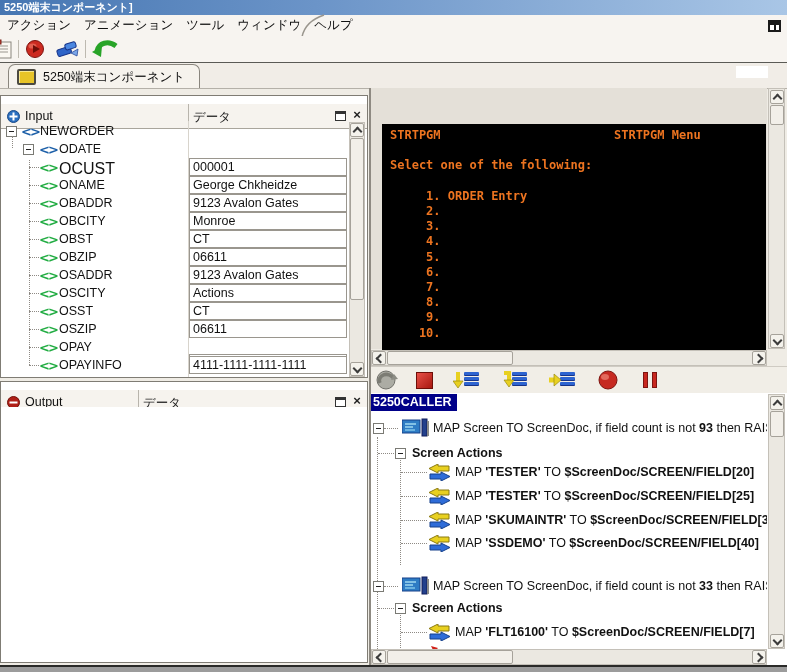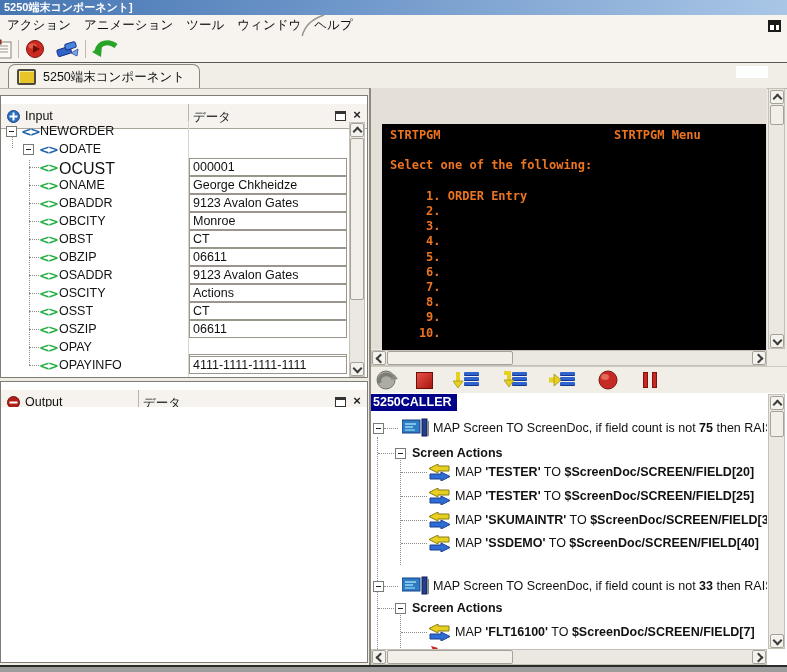--- a/index.html
+++ b/index.html
@@ -367,21 +367,21 @@
         <div class="expbox" style="left: 2px; top: 5px;"></div>
         <div class="dots-h" style="left: 13px; top: 10px; width: 14px;"></div>
         <svg width="27" height="19" style="position: absolute; left: 31px; top: 0px;">
           <rect x="0" y="2" width="18" height="13" fill="#2E7CC4" stroke="#16408A"></rect>
           <line x1="3" y1="6" x2="14" y2="6" stroke="#9FD8F0" stroke-width="1.5"></line>
           <line x1="3" y1="9" x2="11" y2="9" stroke="#9FD8F0" stroke-width="1.5"></line>
           <line x1="3" y1="12" x2="13" y2="12" stroke="#7FC4E8" stroke-width="1.5"></line>
           <rect x="20" y="1" width="5" height="17" fill="#23408C" stroke="#101C5A"></rect>
           <rect x="25" y="3" width="2" height="15" fill="#8A8A88"></rect>
         </svg>
-        <span style="position: absolute; left: 62px; top: 0px;"><span>MAP Screen TO ScreenDoc, if field count is not </span><b>75</b><span> then RAISEERROR</span></span>
+        <span style="position: absolute; left: 62px; top: 0px;"><span>MAP Screen TO ScreenDoc, if field count is not </span><b>93</b><span> then RAISEERROR</span></span>
       </div>
       <div class="crow" style="top: 50px;">
         <div class="dots-h" style="left: 7px; top: 10px; width: 16px;"></div>
         <div class="expbox" style="left: 24px; top: 5px;"></div>
         <span style="position: absolute; left: 41px; top: 0px;"><b>Screen Actions</b></span>
       </div>
       <div class="crow" style="top: 69px;">
         <div class="dots-h" style="left: 30px; top: 10px; width: 26px;"></div>
         <svg width="21" height="17" style="position: absolute; left: 58px; top: 2px;">
           <polygon points="9,0 9,2 20,2 20,7 9,7 9,9 0,4.5" fill="#E8D020" stroke="#8A7A10"></polygon>

